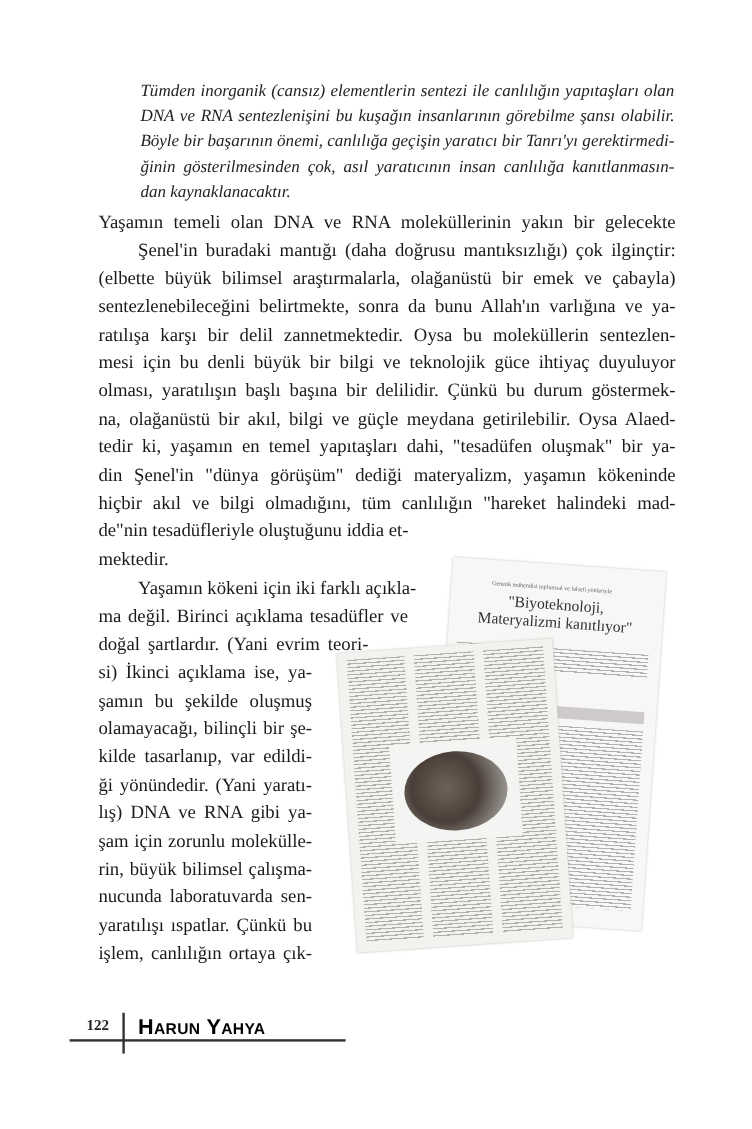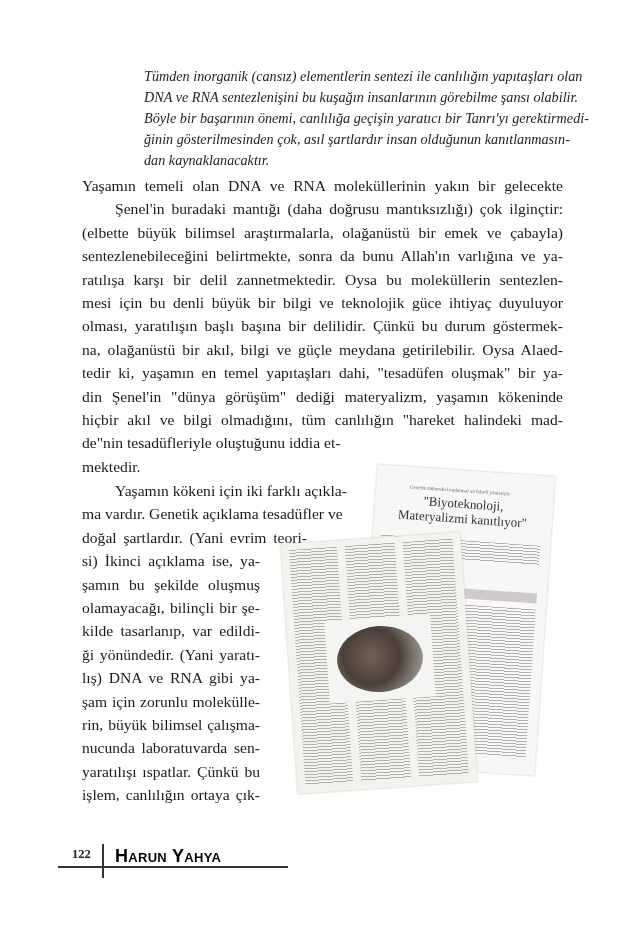--- a/index.html
+++ b/index.html
@@ -1,18 +1,18 @@
 <!DOCTYPE html>
 <html><head>
 <meta charset="utf-8">
 <style>
   html, body { margin: 0; padding: 0; background: #ffffff; }
   body { width: 627px; height: 941px; position: relative; overflow: hidden; font-family: "DejaVu Serif", "Liberation Serif", serif; color: #1a1a1a; }
   .quote { position: absolute; left: 117px; top: 66px; width: 445px; font-family: "Liberation Serif", serif; font-style: italic; font-size: 14.2px; line-height: 21px; text-align: justify; color: #222; }
-  .quote .line { display: block; white-space: nowrap; text-align-last: justify; margin-left: 27px; }
+  .quote .line { display: block; white-space: nowrap; text-align-last: justify; }
   .quote .line.last { text-align-last: left; }
   .body-text { position: absolute; left: 82px; top: 174px; width: 481px; font-family: "Liberation Serif", serif; font-size: 15.6px; line-height: 23.4px; color: #1a1a1a; }
   .ln { display: block; white-space: nowrap; text-align: justify; text-align-last: justify; }
   .ln.left { text-align-last: left; }
   .ln.indent { padding-left: 33px; }
   .col { position: absolute; left: 82px; top: 443px; width: 190px; font-family: "Liberation Serif", serif; font-size: 15.6px; line-height: 23.4px; color: #1a1a1a; margin-top: 36px; }
   .col .ln.wide { width: 258px; }
   .clipping { position: absolute; left: 275px; top: 458px; width: 290px; height: 330px; }
   .paper { position: absolute; background: #f4f4f2; box-shadow: 0 0 2px #bbb; }
   .paper.back { left: 92px; top: 12px; width: 178px; height: 300px; transform: rotate(4deg); background: #f7f7f5; }
@@ -29,21 +29,21 @@
   .footer .page-num { position: absolute; left: 14px; top: 5px; font-family: "Liberation Serif", serif; font-weight: bold; font-size: 12.5px; color: #222; }
   .footer .author { position: absolute; left: 57px; top: 4px; font-family: "Liberation Sans", sans-serif; font-weight: bold; font-size: 18px; color: #000000; font-variant: small-caps; letter-spacing: 0.3px; }
 </style>
 </head>
 <body>
 
 <div class="quote">
   <span class="line">Tümden inorganik (cansız) elementlerin sentezi ile canlılığın yapıtaşları olan</span>
   <span class="line">DNA ve RNA sentezlenişini bu kuşağın insanlarının görebilme şansı olabilir.</span>
   <span class="line">Böyle bir başarının önemi, canlılığa geçişin yaratıcı bir Tanrı'yı gerektirmedi-</span>
-  <span class="line">ğinin gösterilmesinden çok, asıl şartlardır insan olduğunun kanıtlanmasın-</span>
+  <span class="line">ğinin gösterilmesinden çok, asıl yaratıcının insan canlılığa kanıtlanmasın-</span>
   <span class="line last">dan kaynaklanacaktır.</span>
 </div>
 
 <div class="body-text">
   <span class="ln">Yaşamın temeli olan DNA ve RNA moleküllerinin yakın bir gelecekte</span>
   <span class="ln indent">Şenel'in buradaki mantığı (daha doğrusu mantıksızlığı) çok ilginçtir:</span>
   <span class="ln">(elbette büyük bilimsel araştırmalarla, olağanüstü bir emek ve çabayla)</span>
   <span class="ln">sentezlenebileceğini belirtmekte, sonra da bunu Allah'ın varlığına ve ya-</span>
   <span class="ln">ratılışa karşı bir delil zannetmektedir. Oysa bu moleküllerin sentezlen-</span>
   <span class="ln">mesi için bu denli büyük bir bilgi ve teknolojik güce ihtiyaç duyuluyor</span>
@@ -51,21 +51,21 @@
   <span class="ln">na, olağanüstü bir akıl, bilgi ve güçle meydana getirilebilir. Oysa Alaed-</span>
   <span class="ln">tedir ki, yaşamın en temel yapıtaşları dahi, "tesadüfen oluşmak" bir ya-</span>
   <span class="ln">din Şenel'in "dünya görüşüm" dediği materyalizm, yaşamın kökeninde</span>
   <span class="ln">hiçbir akıl ve bilgi olmadığını, tüm canlılığın "hareket halindeki mad-</span>
   <span class="ln left">de"nin tesadüfleriyle oluştuğunu iddia et-</span>
   <span class="ln left">mektedir.</span>
 </div>
 
 <div class="col">
   <span class="ln indent wide" style="width:225px">Yaşamın kökeni için iki farklı açıkla-</span>
-  <span class="ln wide">ma vardır. Genetik açıklama tesadüfler ve</span>
+  <span class="ln wide">ma değil. Birinci açıklama tesadüfler ve</span>
   <span class="ln" style="width:225px">doğal şartlardır. (Yani evrim teori-</span>
   <span class="ln" style="width:178px">si) İkinci açıklama ise, ya-</span>
   <span class="ln" style="width:178px">şamın bu şekilde oluşmuş</span>
   <span class="ln" style="width:178px">olamayacağı, bilinçli bir şe-</span>
   <span class="ln" style="width:178px">kilde tasarlanıp, var edildi-</span>
   <span class="ln" style="width:178px">ği yönündedir. (Yani yaratı-</span>
   <span class="ln" style="width:178px">lış) DNA ve RNA gibi ya-</span>
   <span class="ln" style="width:178px">şam için zorunlu molekülle-</span>
   <span class="ln" style="width:178px">rin, büyük bilimsel çalışma-</span>
   <span class="ln" style="width:178px">nucunda laboratuvarda sen-</span>

